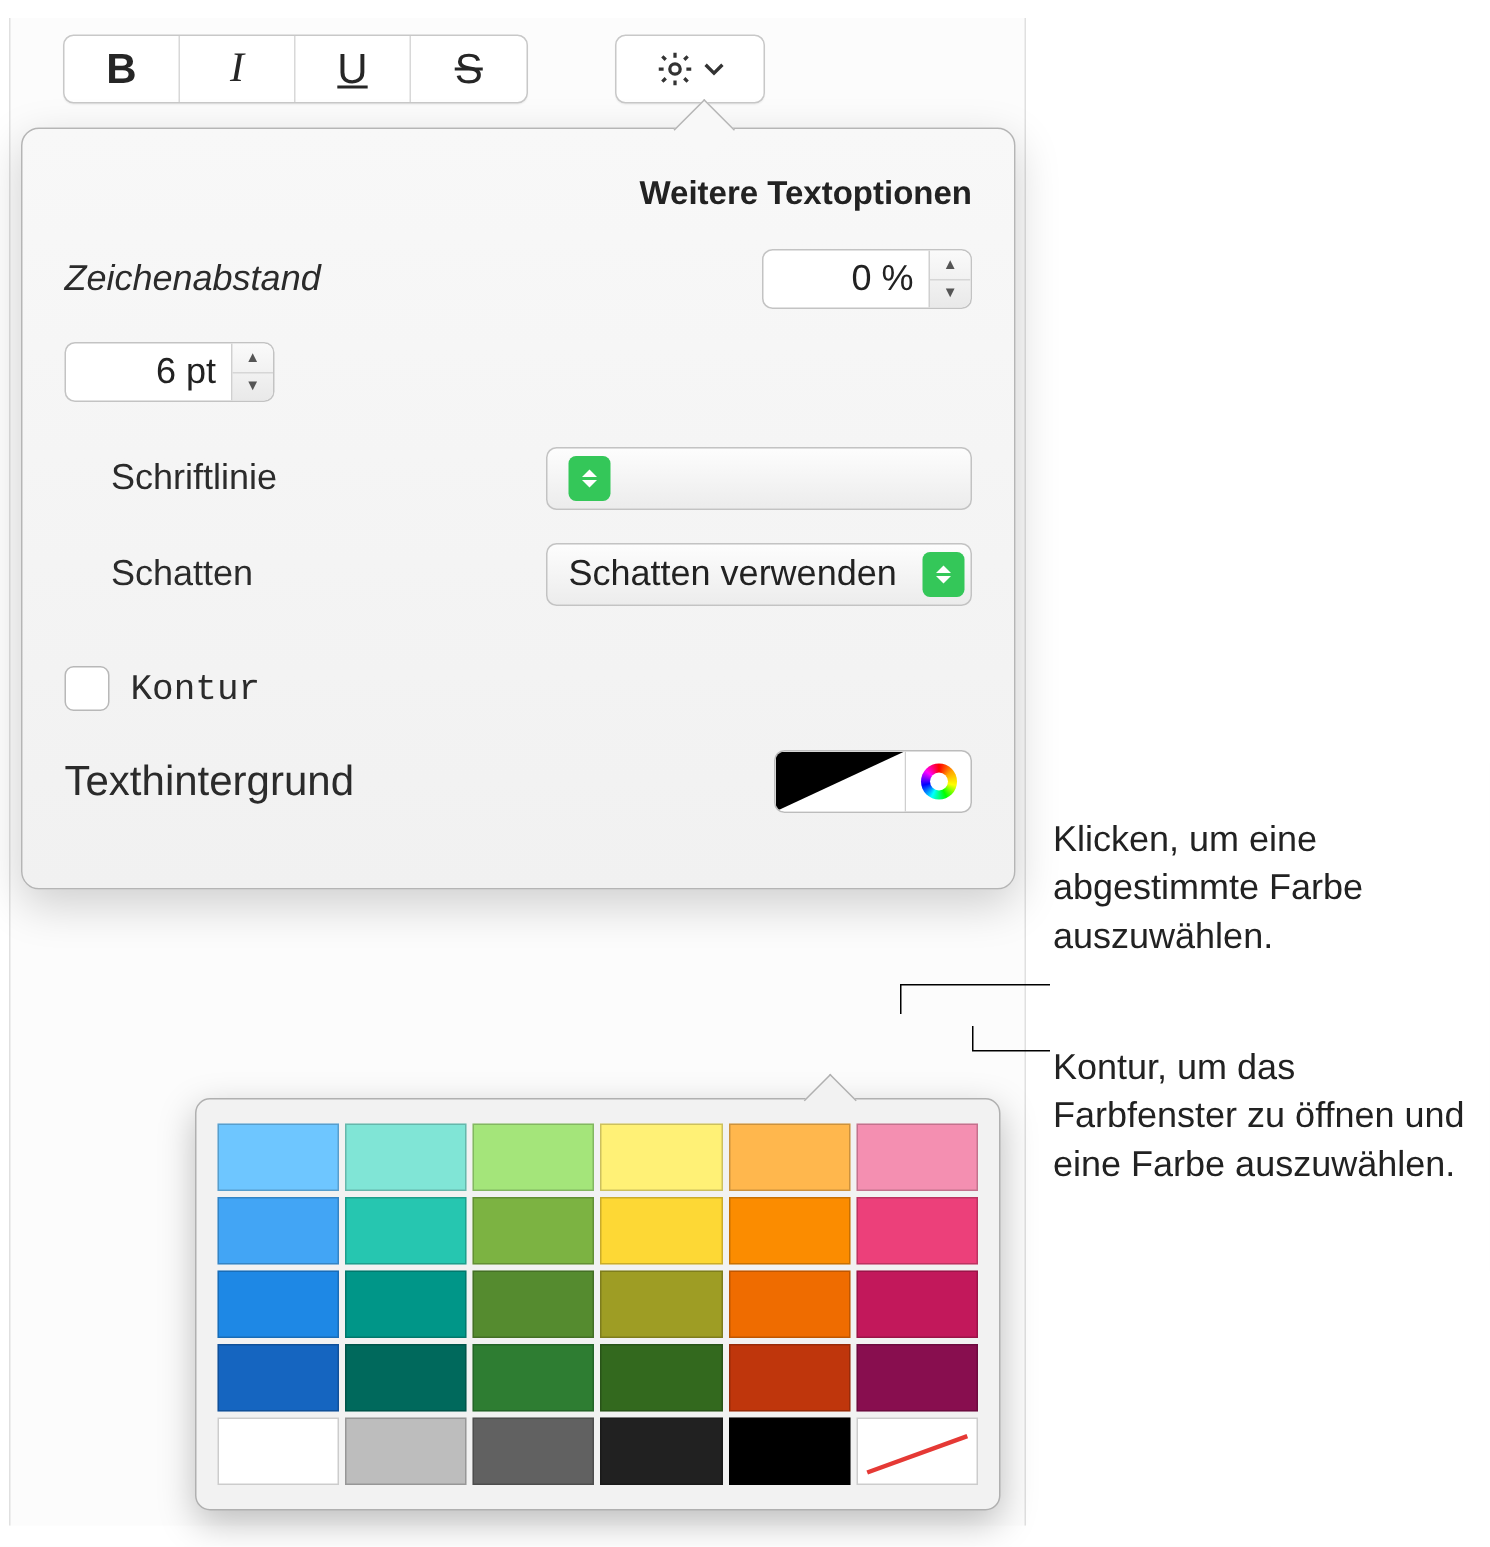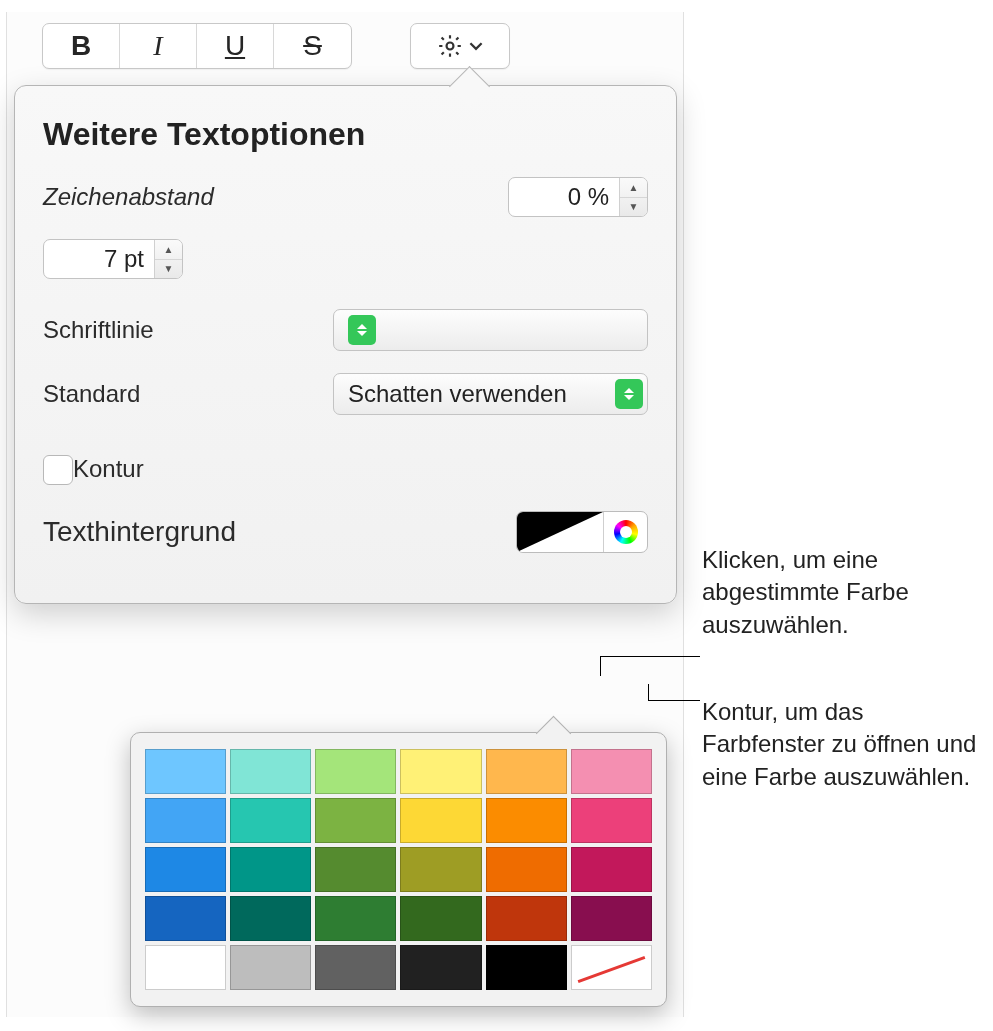--- a/index.html
+++ b/index.html
@@ -86,22 +86,22 @@
     left: 440px;
     width: 28px;
     height: 28px;
     background: #f8f8f8;
     border-left: 1px solid #b5b5b5;
     border-top: 1px solid #b5b5b5;
     transform: rotate(45deg);
   }
   .popover h2 {
     margin: 0 0 24px 0;
-    text-align: left;
-    font-size: 32px;
+    text-align: right;
+    font-size: 22px;
     font-weight: 700;
     color: #222;
   }
   .row {
     display: flex;
     align-items: center;
     margin-bottom: 22px;
   }
   .row .lbl {
     font-size: 24px;
@@ -137,21 +137,21 @@
     flex: 1;
     display: flex;
     align-items: center;
     justify-content: center;
     font-size: 10px;
     color: #555;
     cursor: pointer;
   }
   .stepper div:first-child { border-bottom: 1px solid #d6d6d6; }
   .spacer-line { height: 8px; }
-  .row.sel .lbl { width: 290px; }
+  .row.sel .lbl { width: 290px; margin-left: 31px; }
   .select {
     flex: 1;
     height: 42px;
     border: 1px solid #c3c3c3;
     border-radius: 7px;
     background: linear-gradient(#fdfdfd,#ececec);
     display: flex;
     align-items: center;
     padding: 0 4px 0 14px;
     cursor: pointer;
@@ -175,22 +175,24 @@
   }
   .sel-caret span {
     width: 0; height: 0;
     border-left: 5px solid transparent;
     border-right: 5px solid transparent;
   }
   .sel-caret .up { border-bottom: 5px solid #fff; }
   .sel-caret .dn { border-top: 5px solid #fff; }
   .check-row {
     display: flex;
-    align-items: flex-start;
+    align-items: flex-end;
+    gap: 14px;
     margin-bottom: 14px;
+    font-family: Liberation Mono, monospace;
   }
   .checkbox {
     width: 30px;
     height: 30px;
     border: 1px solid #b8b8b8;
     border-radius: 6px;
     background: #fff;
     cursor: pointer;
   }
   .check-row .clbl { font-size: 24px; color: #2b2b2b; }
@@ -343,21 +345,21 @@
       <span class="val">0 %</span>
       <div class="stepper">
         <div>▲</div>
         <div>▼</div>
       </div>
     </div>
   </div>
 
   <div class="row num">
     <div class="numfield">
-      <span class="val">7 pt</span>
+      <span class="val">6 pt</span>
       <div class="stepper">
         <div>▲</div>
         <div>▼</div>
       </div>
     </div>
   </div>
 
   <div class="spacer-line"></div>
 
   <div class="row sel">
@@ -365,21 +367,21 @@
     <div class="select">
       <div class="sel-caret">
           <span class="up"></span>
           <span class="dn"></span>
         </div>
     </div>
   </div>
 
 
   <div class="row sel">
-    <span class="lbl">Standard</span>
+    <span class="lbl">Schatten</span>
     <div class="select">
       <span class="sval">Schatten verwenden</span>
       <div class="sel-caret">
           <span class="up"></span>
           <span class="dn"></span>
         </div>
     </div>
   </div>
 
   <div style="height:18px"></div>

